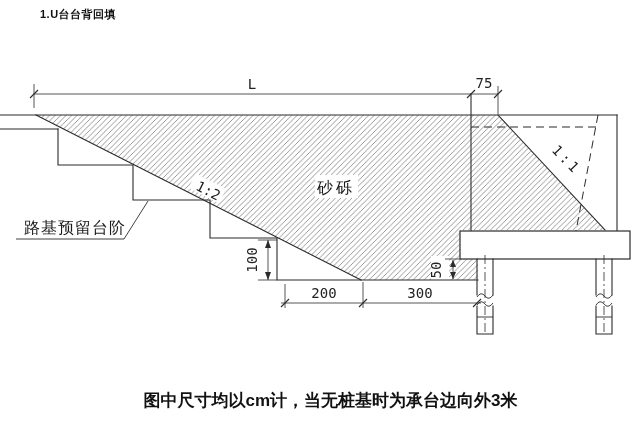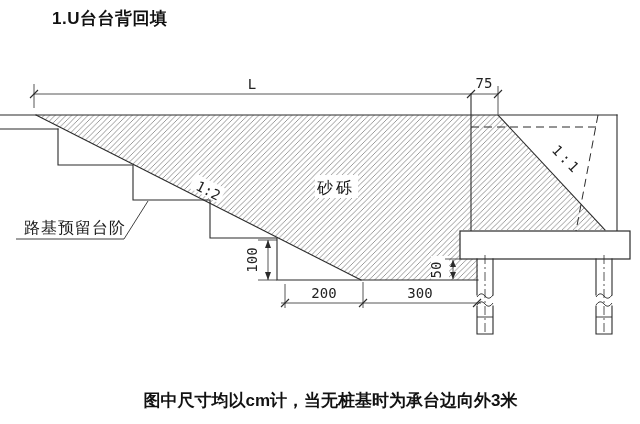--- a/index.html
+++ b/index.html
@@ -1,22 +1,22 @@
 <!DOCTYPE html>
 <html><head>
 <meta charset="utf-8">
 <style>
   html,body{margin:0;padding:0;}
   body{
     width:640px;height:424px;position:relative;background:#ffffff;
     font-family:"Liberation Sans", sans-serif;overflow:hidden;
   }
   .title{
-    position:absolute;left:40px;top:7px;font-size:17px;font-weight:bold;color:#111;
-    letter-spacing:0.5px;white-space:nowrap;margin-left:12px;
+    position:absolute;left:40px;top:7px;font-size:11px;font-weight:bold;color:#111;
+    letter-spacing:0.5px;white-space:nowrap;
   }
   .caption{
     position:absolute;left:0;right:0;top:389px;text-align:center;
     font-size:17px;font-weight:bold;color:#111;white-space:nowrap;padding-left:21px;
   }
   svg{position:absolute;left:0;top:0;}
   .ln{stroke:#2b2b2b;stroke-width:1.1;fill:none;stroke-linecap:square;}
   .thin{stroke:#2b2b2b;stroke-width:0.9;fill:none;}
   .dash{stroke:#2b2b2b;stroke-width:1;fill:none;stroke-dasharray:8 5;}
   .cdash{stroke:#2b2b2b;stroke-width:0.8;fill:none;stroke-dasharray:9 3 2 3;}

